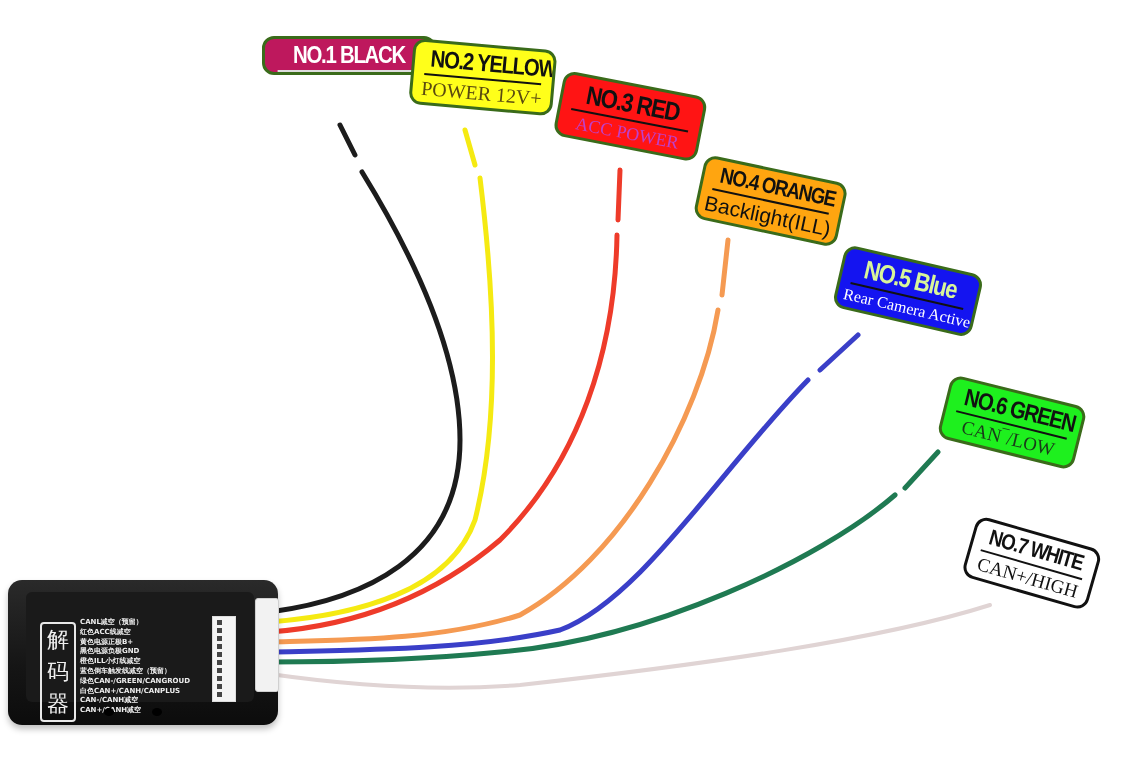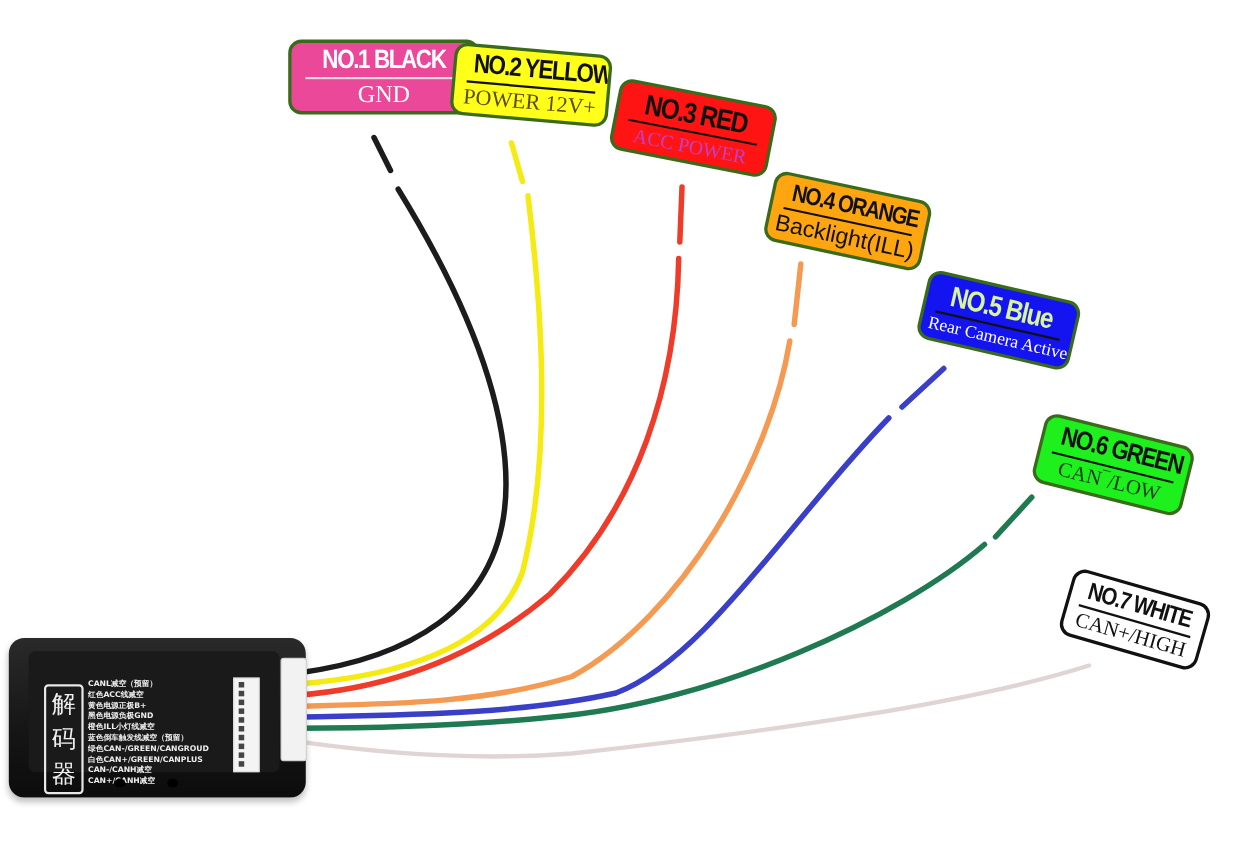--- a/index.html
+++ b/index.html
@@ -90,21 +90,21 @@
       <span>器</span>
     </div>
     <div class="device-lines">
       <div>CANL减空（预留）</div>
       <div>红色ACC线减空</div>
       <div>黄色电源正极B+</div>
       <div>黑色电源负极GND</div>
       <div>橙色ILL小灯线减空</div>
       <div>蓝色倒车触发线减空（预留）</div>
       <div>绿色CAN-/GREEN/CANGROUD</div>
-      <div>白色CAN+/GREEN/CANPLUS</div>
+      <div>白色CAN+/CANH/CANPLUS</div>
       <div>CAN-/CANH减空</div>
       <div>CAN+/CANH减空</div>
     </div>
     <div class="device-pins">
       <span></span>
         <span></span>
         <span></span>
         <span></span>
         <span></span>
         <span></span>
@@ -112,23 +112,22 @@
         <span></span>
         <span></span>
         <span></span>
     </div>
   </div>
   <div class="device-holes" style="left:96px"></div>
   <div class="device-holes" style="left:144px"></div>
 </div>
 <div class="connector"></div>
 
-<div class="label" style="left:262px; top:36px; width:174px; background:#ec4899; transform:rotate(0deg);">
+<div class="label" style="left:262px; top:36px; width:174px; background:#be185d; transform:rotate(0deg);">
   <div class="top" style="font-size:24px; color:#fff; border-bottom-color:#ddd;">NO.1 BLACK</div>
-  <div class="bottom" style="font-size:22px; color:#fff;">GND</div>
 </div>
 
 <div class="label" style="left:414px; top:38px; width:144px; background:#ffff1a; transform:rotate(5deg);">
   <div class="top" style="font-size:24px; color:#111;">NO.2 YELLOW</div>
   <div class="bottom" style="font-size:20px; color:#5a4a10;">POWER 12V+</div>
 </div>
 
 <div class="label" style="left:565px; top:70px; width:146px; background:#ff1414; transform:rotate(11deg);">
   <div class="top" style="font-size:26px; color:#111;">NO.3 RED</div>
   <div class="bottom" style="font-size:18px; color:#c040c8;">ACC POWER</div>

